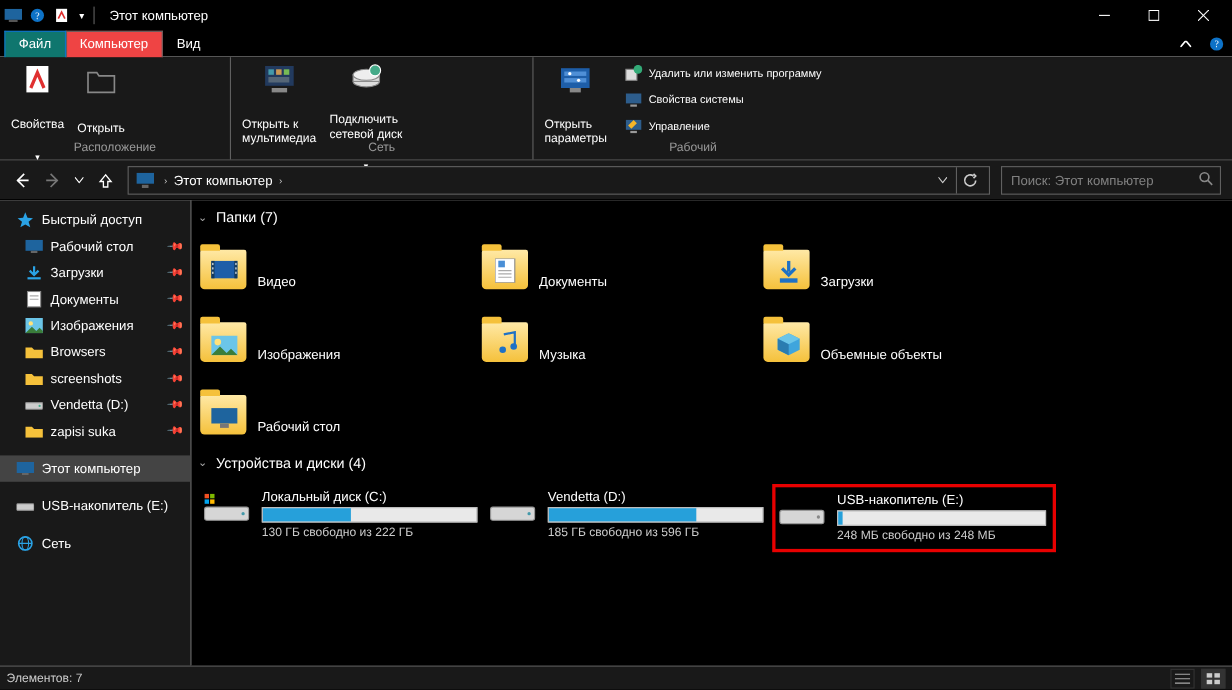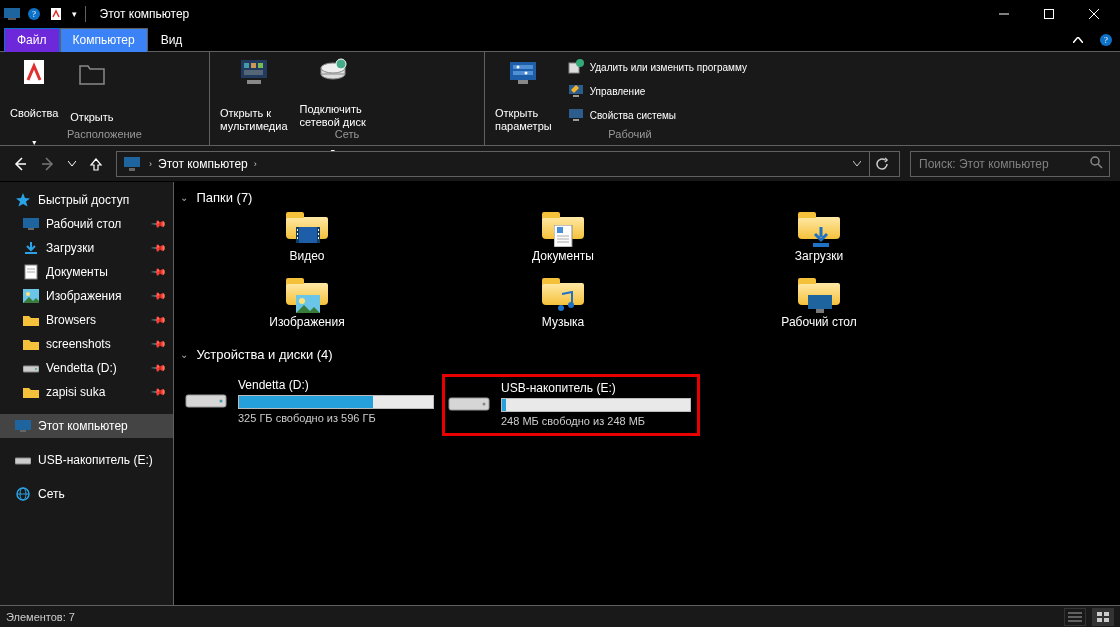--- a/index.html
+++ b/index.html
@@ -44,21 +44,21 @@
     height: 24px;
     display: flex;
     align-items: center;
     border: 1px solid transparent;
     border-bottom: none;
     color: #fff;
     font-size: 12px;
   }
   .tab.active {
     border-color: #606060;
-    background: #3b82f6;
+    background: #ef4444;
   }
   .tabs-right { margin-left: auto; display: flex; align-items: center; gap: 0; }
   .tabs-right .rb { width: 28px; height: 24px; display: flex; align-items: center; justify-content: center; font-size: 10px; color: #fff; }
 
   
   .ribbon {
     height: 94px;
     background: #191919;
     display: flex;
     border-bottom: 1px solid #606060;
@@ -184,24 +184,23 @@
   .grouphdr .chev { color:#aaa; font-size: 10px;}
   .folders {
     display: grid;
     grid-template-columns: repeat(3, 250px);
     column-gap: 6px;
     row-gap: 20px;
     padding: 4px 0 10px 8px;
   }
   .folder {
     display: flex;
-    align-items: center;
+    align-items: flex-end;
     gap: 10px;
     height: 46px;
-    flex-direction: column;
   }
   .folder .ficon { width: 42px; height: 36px; position: relative; }
   .folderbg {
     position: absolute; inset: 0;
     background: linear-gradient(#ffe9a6,#f5c13b);
     border-radius: 2px 2px 4px 4px;
   }
   .folderbg::before {
     content:""; position:absolute; top:-5px; left:0; width:18px; height:6px;
     background:#f5c13b; border-radius:2px 2px 0 0;
@@ -287,21 +286,21 @@
     <div class="ctl">
       <svg width="10" height="10" viewBox="0 0 10 10">
           <line x1="0" y1="0" x2="10" y2="10" stroke="#fff" stroke-width="1"></line>
           <line x1="10" y1="0" x2="0" y2="10" stroke="#fff" stroke-width="1"></line>
         </svg>
     </div>
   </div>
 </div>
 
 <div class="tabs">
-  <div class="tab" style="background:#6d28d9;border-color:#0d72c7">
+  <div class="tab" style="background:#0f766e;border-color:#0d72c7">
       <span>Файл</span>
     </div>
   <div class="tab active">
       <span>Компьютер</span>
     </div>
   <div class="tab">
       <span>Вид</span>
     </div>
   <div class="tabs-right">
     <div class="rb">
@@ -402,33 +401,33 @@
                 <circle cx="12" cy="4" r="4" fill="#3a7"></circle>
               </svg>
             </div>
           <span>Удалить или изменить программу</span>
         </div>
         <div class="rlink">
           <div class="sicon">
               <svg width="16" height="16">
                 <rect x="1" y="2" width="14" height="9" fill="#2d5d8c"></rect>
                 <rect x="5" y="12" width="6" height="2" fill="#999"></rect>
-                <path d="M8 2l3 3-5 5-3-3z" fill="#f5b529"></path>
               </svg>
             </div>
-          <span>Управление</span>
+          <span>Свойства системы</span>
         </div>
         <div class="rlink">
           <div class="sicon">
               <svg width="16" height="16">
                 <rect x="1" y="2" width="14" height="9" fill="#2d5d8c"></rect>
                 <rect x="5" y="12" width="6" height="2" fill="#999"></rect>
+                <path d="M8 2l3 3-5 5-3-3z" fill="#f5b529"></path>
               </svg>
             </div>
-          <span>Свойства системы</span>
+          <span>Управление</span>
         </div>
       </div>
     </div>
     <div class="rgroup-title">Рабочий</div>
   </div>
 </div>
 
 <div class="addrrow">
   <div class="navarrows">
     <div class="nbtn">
@@ -681,54 +680,84 @@
           <div class="folderbg"></div>
           <svg width="20" height="22" style="position:absolute;left:14px;top:8px">
               <path d="M6 3l10-2v13" stroke="#1e71c5" stroke-width="2" fill="none"></path>
               <circle cx="5" cy="17" r="3" fill="#1e71c5"></circle>
               <circle cx="15" cy="14" r="3" fill="#1e71c5"></circle>
             </svg>
         </div>
         <div class="flabel">Музыка</div>
       </div>
 
+      <div class="folder">
+        <div class="ficon">
+          <div class="folderbg"></div>
+          <svg width="22" height="22" style="position:absolute;left:12px;top:10px">
+              <path d="M11 0l10 5v10l-10 5L1 15V5z" fill="#3fa5dd"></path>
+              <path d="M11 0l10 5-10 5L1 5z" fill="#6bc5e8"></path>
+              <path d="M11 10v10L1 15V5z" fill="#2a7cb0"></path>
+            </svg>
+        </div>
+        <div class="flabel">Объемные объекты</div>
+      </div>
 
       <div class="folder">
         <div class="ficon">
           <div class="folderbg"></div>
           <svg width="24" height="18" style="position:absolute;left:10px;top:12px">
               <rect width="24" height="14" fill="#1e649e"></rect>
               <rect x="8" y="14" width="8" height="4" fill="#777"></rect>
             </svg>
         </div>
         <div class="flabel">Рабочий стол</div>
       </div>
     </div>
 
     <div class="grouphdr">
       <span class="chev">⌄</span>
       <span>Устройства и диски (4)</span>
     </div>
 
     <div class="drives">
 
-
       <div class="drive">
         <div class="dicon">
           <svg width="44" height="30" viewBox="0 0 44 30">
               <rect x="2" y="14" width="40" height="12" rx="2" fill="#d6d6d6" stroke="#999"></rect>
               <circle cx="37" cy="20" r="1.5" fill="#49a"></circle>
+            <rect x="2" y="2" width="4" height="4" fill="#f25022"></rect>
+              <rect x="7" y="2" width="4" height="4" fill="#7fba00"></rect>
+              <rect x="2" y="7" width="4" height="4" fill="#00a4ef"></rect>
+              <rect x="7" y="7" width="4" height="4" fill="#ffb900"></rect>
+          </svg>
+        </div>
+        <div class="dinfo">
+          <div class="dname">Локальный диск (C:)</div>
+          <div class="bar">
+              <div class="fill" style="width: 41%;"></div>
+            </div>
+          <div class="dcap">130 ГБ свободно из 222 ГБ</div>
+        </div>
+      </div>
+
+      <div class="drive">
+        <div class="dicon">
+          <svg width="44" height="30" viewBox="0 0 44 30">
+              <rect x="2" y="14" width="40" height="12" rx="2" fill="#d6d6d6" stroke="#999"></rect>
+              <circle cx="37" cy="20" r="1.5" fill="#49a"></circle>
             </svg>
         </div>
         <div class="dinfo">
           <div class="dname">Vendetta (D:)</div>
           <div class="bar">
               <div class="fill" style="width: 69%;"></div>
             </div>
-          <div class="dcap">325 ГБ свободно из 596 ГБ</div>
+          <div class="dcap">185 ГБ свободно из 596 ГБ</div>
         </div>
       </div>
 
       <div class="drive redbox">
         <div class="dicon">
           <svg width="44" height="30" viewBox="0 0 44 30">
               <rect x="2" y="14" width="40" height="12" rx="2" fill="#d6d6d6" stroke="#999"></rect>
               <circle cx="37" cy="20" r="1.5" fill="#888"></circle>
             </svg>
         </div>

